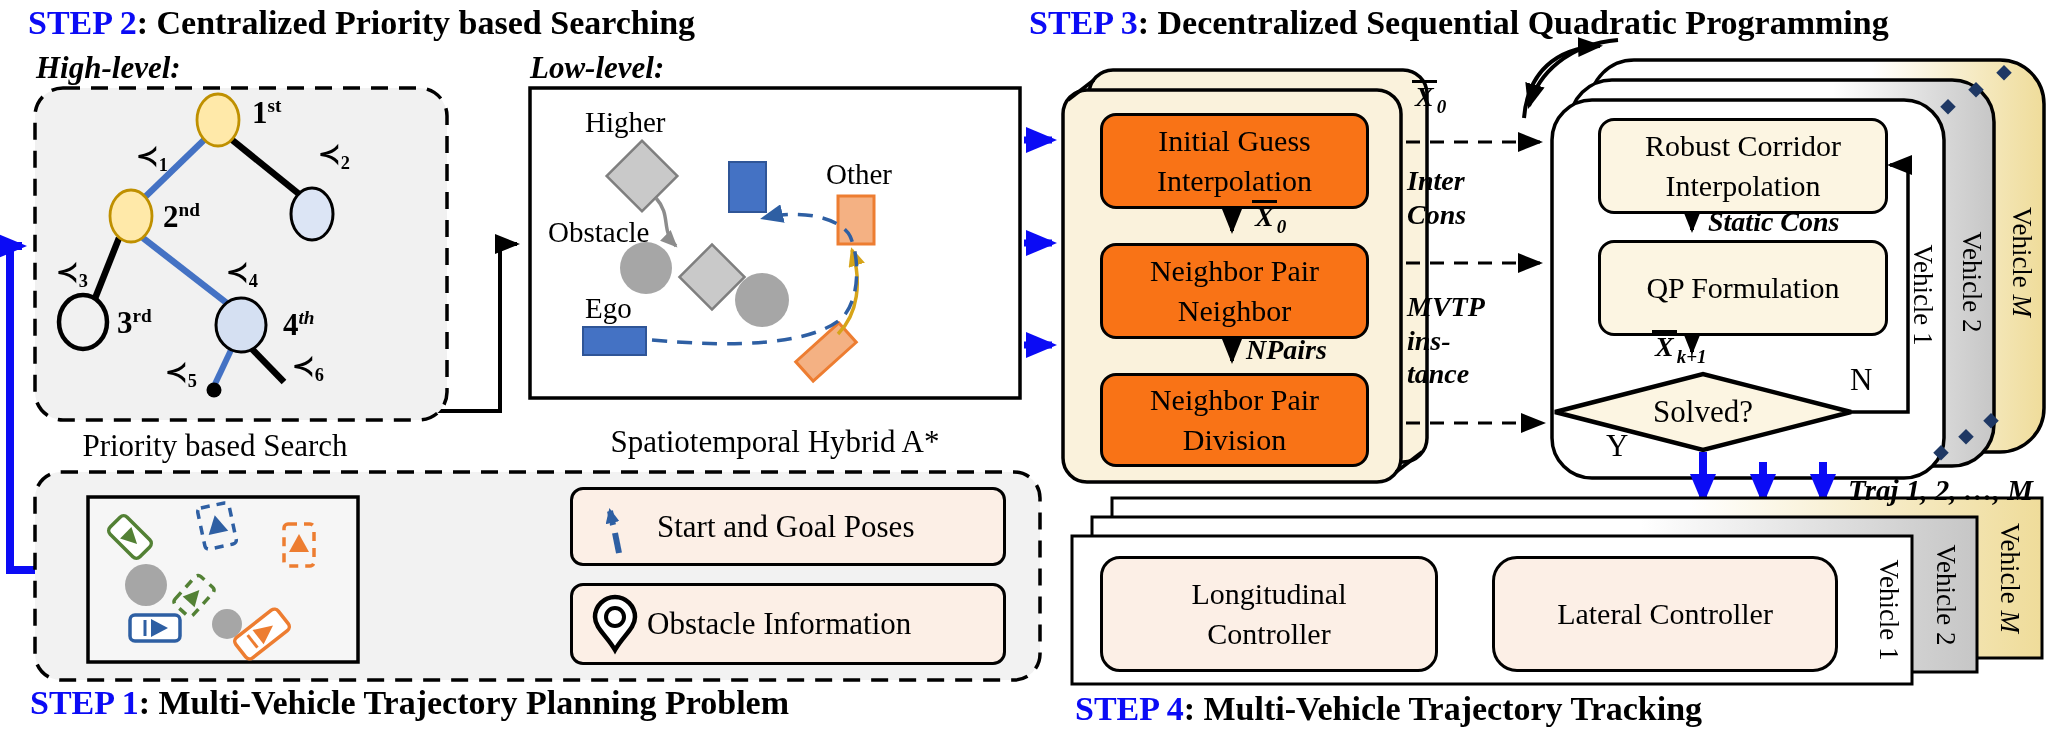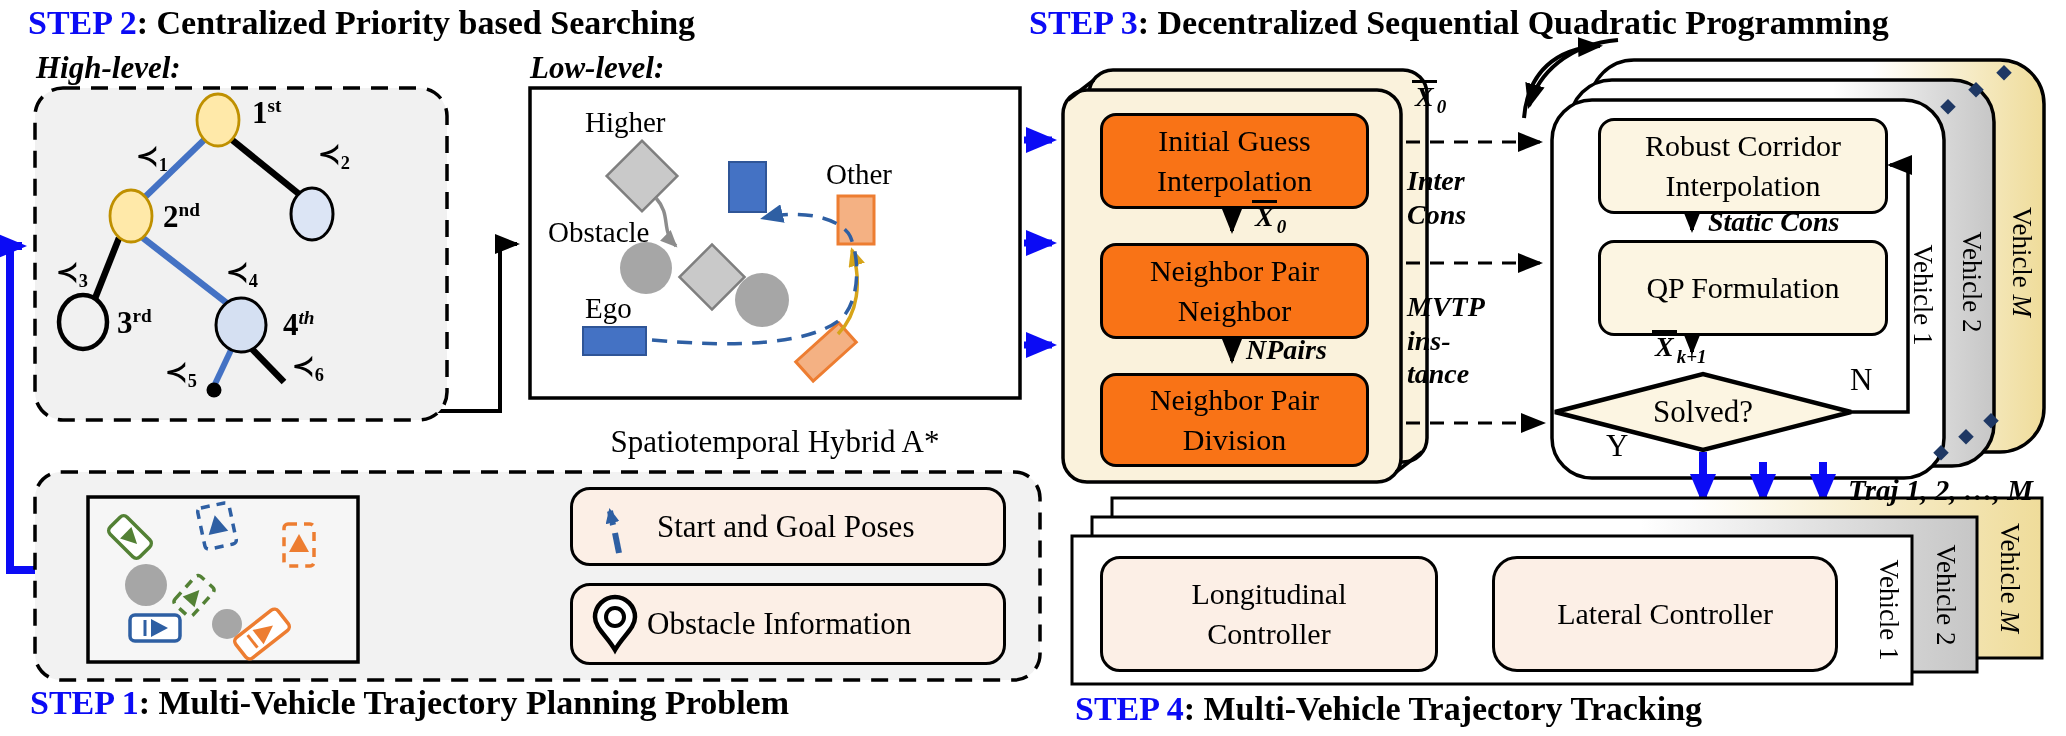--- a/index.html
+++ b/index.html
@@ -22,21 +22,21 @@
   .cream2{background:#FCF5E2;}
   .peach{background:#FCEFE6;}
   .mathlab{font-size:28px;font-weight:bold;font-style:italic;white-space:nowrap;}
   .ov{display:inline-block;border-top:3px solid #000;line-height:.95;padding:1px 3px 0 3px;}
   .mathlab sub{font-size:.68em;}
   .mvtp{font-size:33px;font-weight:bold;white-space:nowrap;}
   .vlabel{position:absolute;white-space:nowrap;font-size:27px;
           transform:translate(-50%,-50%) rotate(90deg);}
   .vlabel .iid{font-style:italic;}
   .ny{font-size:31px;white-space:nowrap;}
-  .legendbox{display:flex;align-items:center;border:3px solid #000;border-radius:20px;background:#FCEFE6;}
+  .legendbox{display:flex;align-items:center;border:3px solid #000;border-radius:13px;background:#FCEFE6;}
   .legendbox .ltext{font-size:31px;white-space:nowrap;}
 </style>
 </head>
 <body>
 
 <div id="canvas">
 
   <svg class="abs" style="left:0;top:0" width="2066" height="736" viewBox="0 0 2066 736">
     <defs>
       <marker id="ahB" markerUnits="userSpaceOnUse" markerWidth="26" markerHeight="20" refX="22" refY="10" orient="auto">
@@ -211,20 +211,21 @@
     <span>≺</span><sub>2</sub></div>
   <div class="abs elab" style="left:56px;top:256px">
     <span>≺</span><sub>3</sub></div>
   <div class="abs elab" style="left:226px;top:256px">
     <span>≺</span><sub>4</sub></div>
   <div class="abs elab" style="left:165px;top:356px">
     <span>≺</span><sub>5</sub></div>
   <div class="abs elab" style="left:292px;top:350px">
     <span>≺</span><sub>6</sub></div>
 
+  <div class="abs caption" style="left:55px;top:428px;width:320px">Priority based Search</div>
   <div class="abs caption" style="left:545px;top:424px;width:460px">Spatiotemporal Hybrid A*</div>
 
   <div class="abs scenelab" style="left:585px;top:106px">Higher</div>
   <div class="abs scenelab" style="left:548px;top:216px">Obstacle</div>
   <div class="abs scenelab" style="left:585px;top:292px">Ego</div>
   <div class="abs scenelab" style="left:826px;top:158px">Other</div>
 
   <div class="abs mvtp" style="left:600px;top:524px;width:170px;text-align:center">MVTP</div>
   <div class="abs mvtp" style="left:600px;top:592px;width:170px;text-align:center">Instance</div>
 

